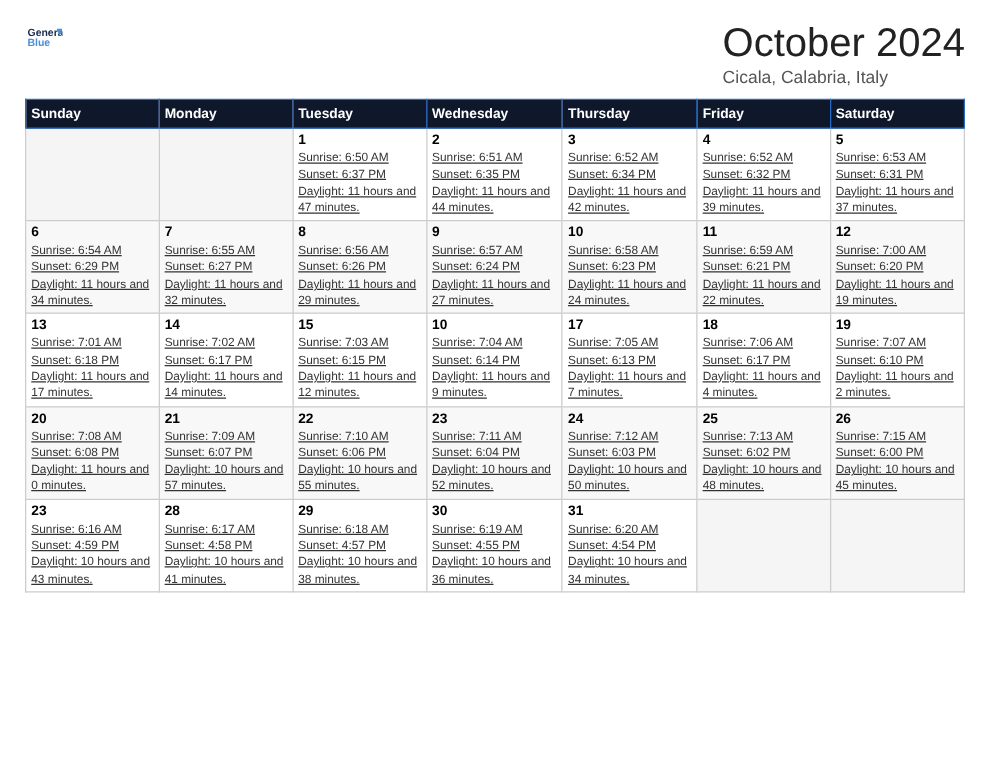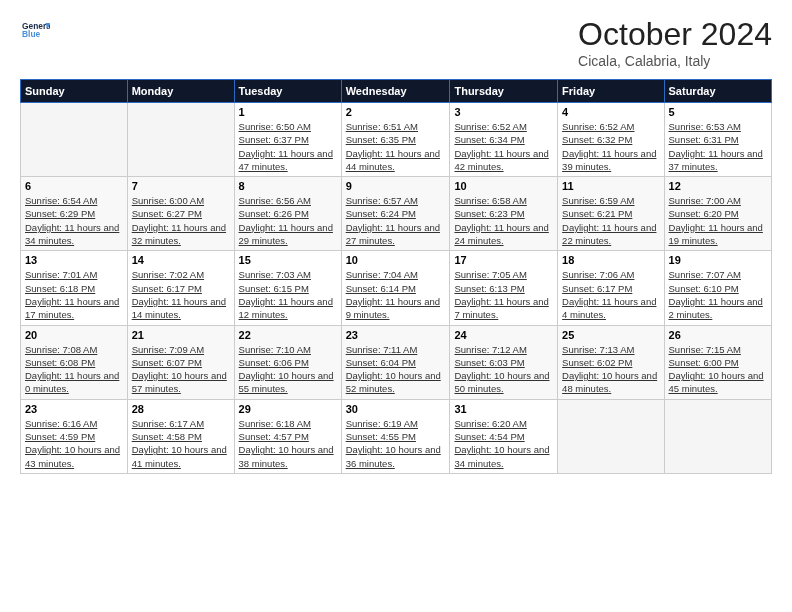--- a/index.html
+++ b/index.html
@@ -152,21 +152,21 @@
         </tr>
         <tr>
           <td>
             <span class="day-num">6</span>
             <div class="day-info">Sunrise: 6:54 AM
 Sunset: 6:29 PM
 Daylight: 11 hours and 34 minutes.</div>
           </td>
           <td>
             <span class="day-num">7</span>
-            <div class="day-info">Sunrise: 6:00 AM
+            <div class="day-info">Sunrise: 6:55 AM
 Sunset: 6:27 PM
 Daylight: 11 hours and 32 minutes.</div>
           </td>
           <td>
             <span class="day-num">8</span>
             <div class="day-info">Sunrise: 6:56 AM
 Sunset: 6:26 PM
 Daylight: 11 hours and 29 minutes.</div>
           </td>
           <td>

